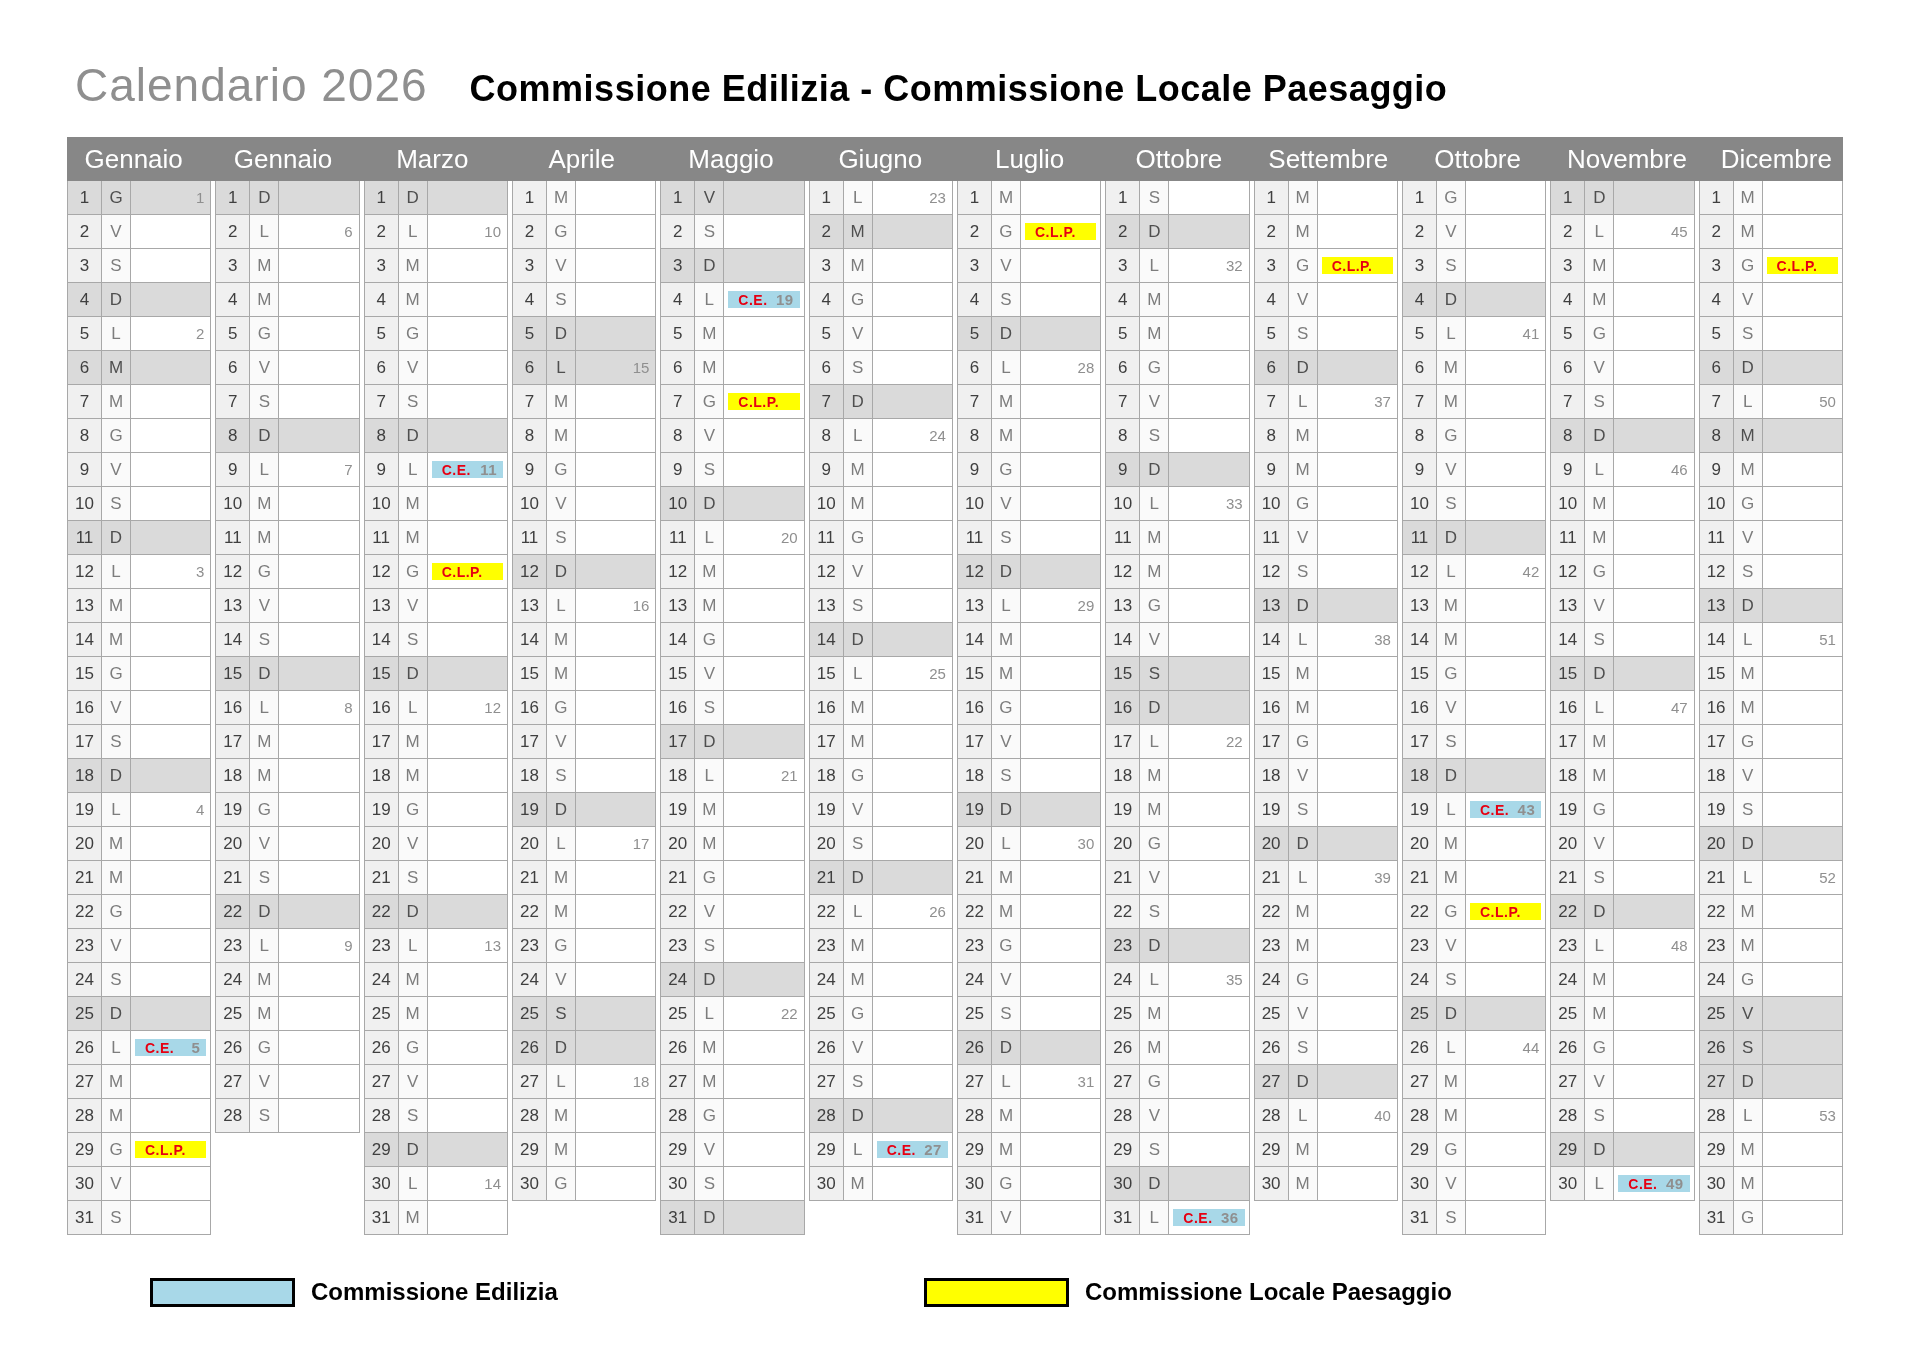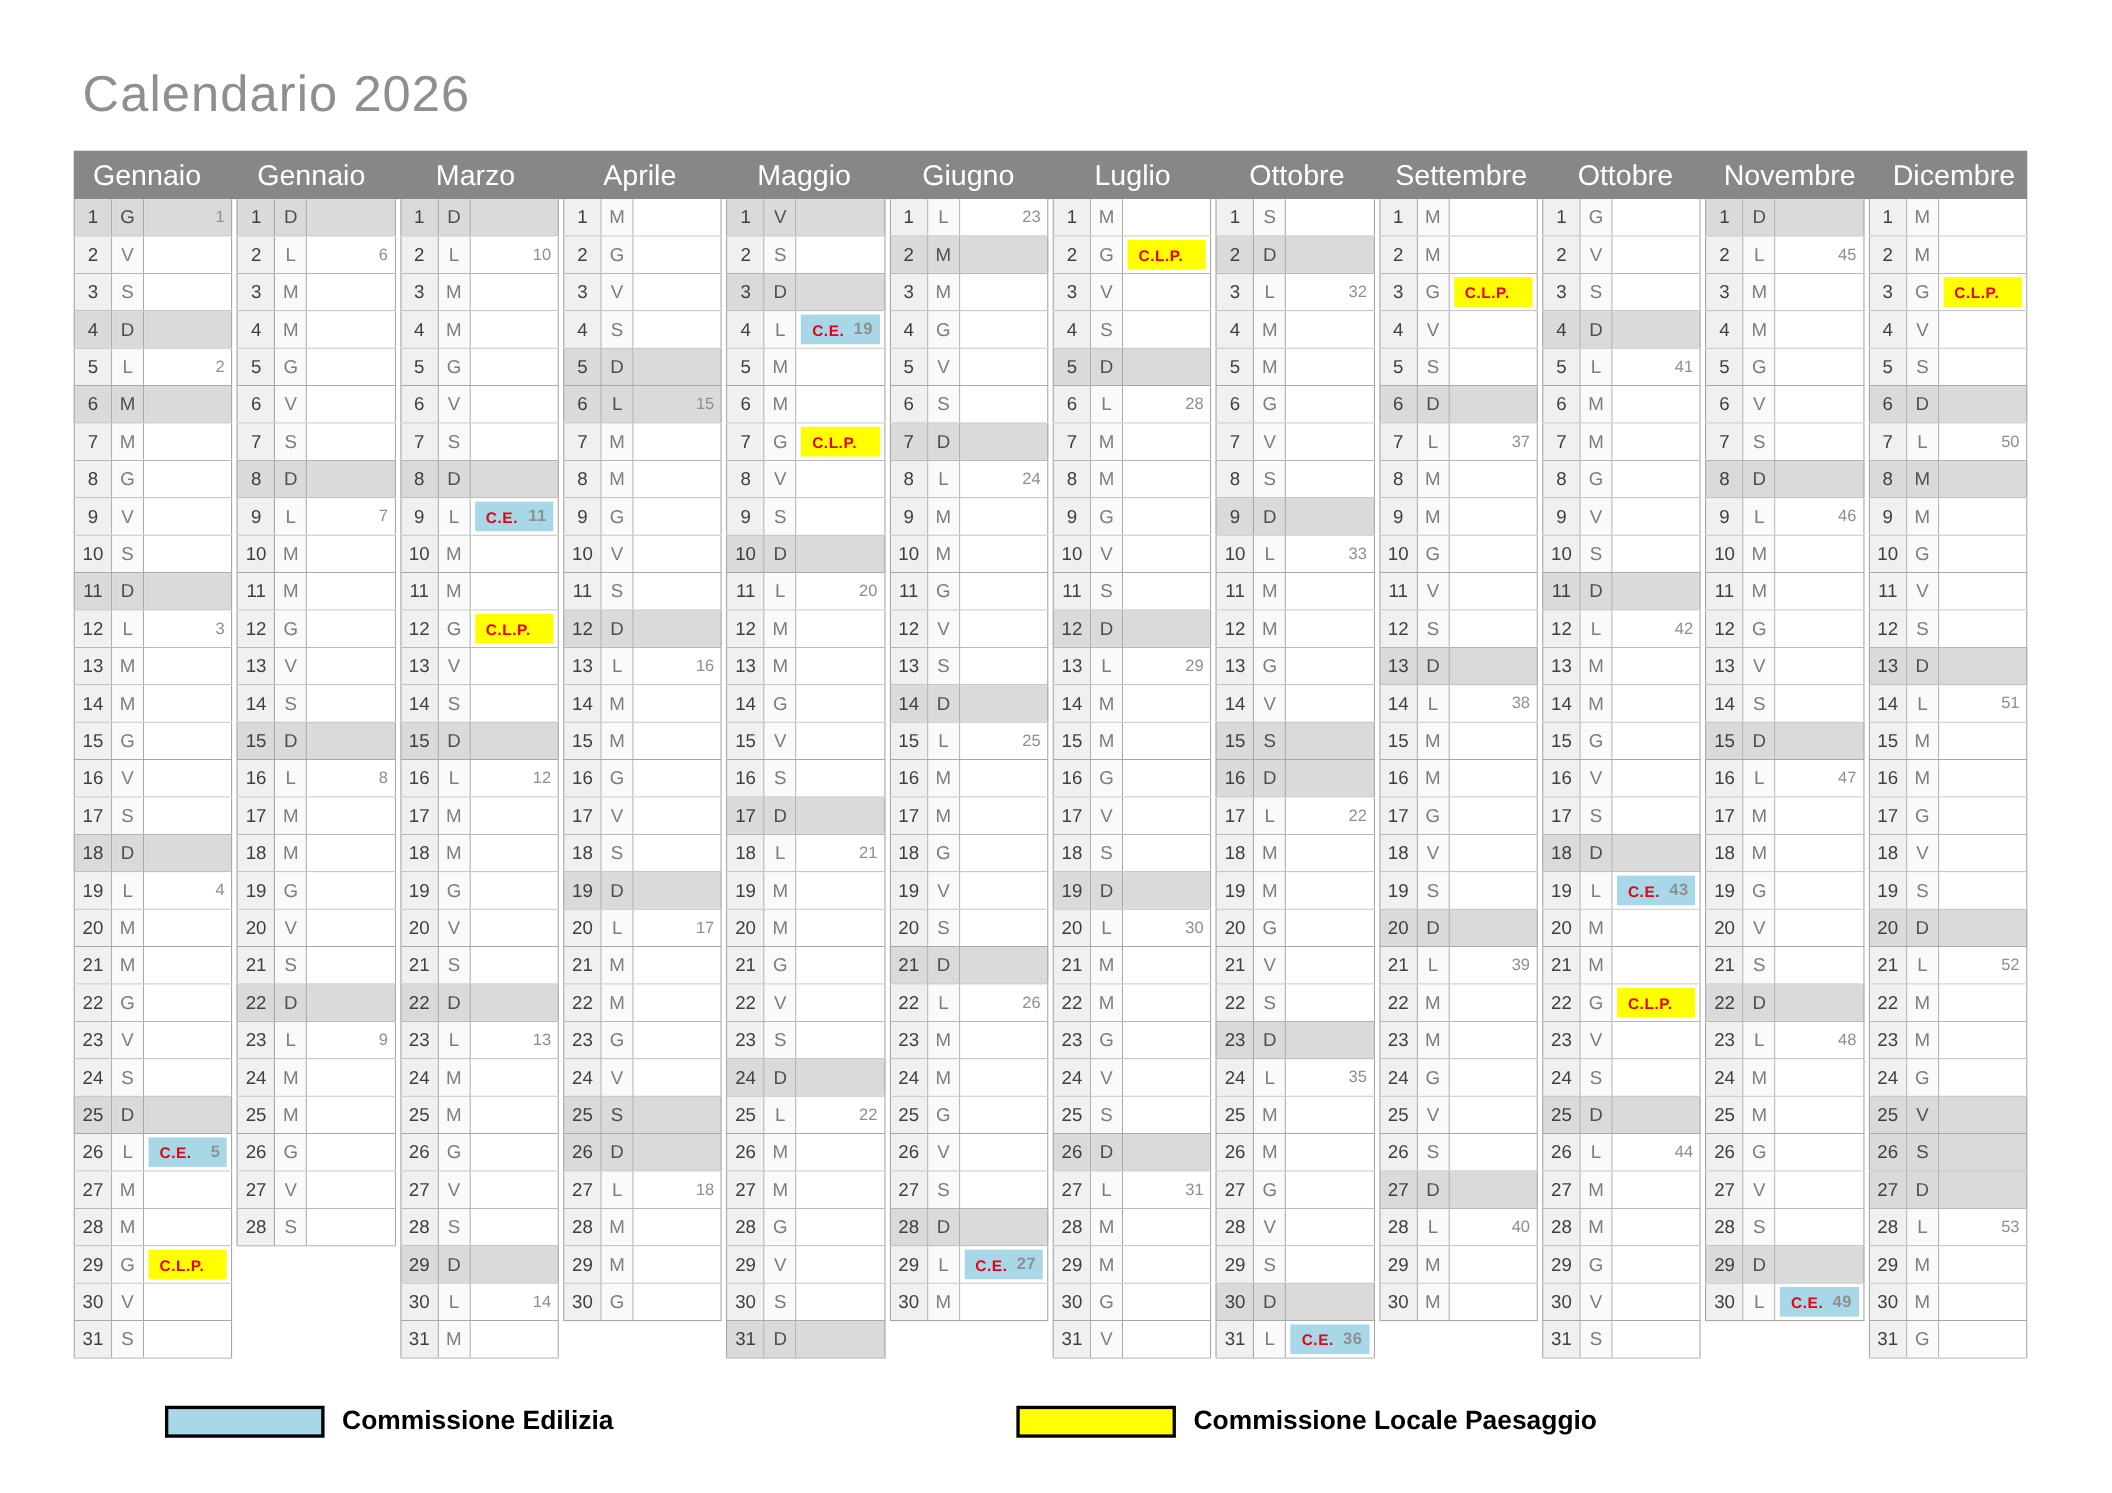--- a/index.html
+++ b/index.html
@@ -22,34 +22,35 @@
   .num { width: 35px; justify-content: center; background: #f0f0f0; border-left: 1px solid #a8a8a8; border-right: 1px solid #a8a8a8; color: #3f3f3f; font-size: 17px; }
   .dow { width: 29px; justify-content: center; background: #fafafa; border-right: 1px solid #a8a8a8; color: #7d7d7d; font-size: 17px; }
   .notes { flex: 1; background: #ffffff; border-right: 1px solid #a8a8a8; justify-content: flex-end; padding-right: 6px; }
   .notes.has-badge { padding-right: 0; }
 
   .day-row.gray .num, .day-row.gray .dow, .day-row.gray .notes { background: #dadada; }
   .day-row.gray .dow { color: #4f4f4f; }
 
   .week { font-size: 15px; color: #8f8f8f; }
 
-  .badge { flex: 1; height: 27px; margin: 0 4px; display: flex; align-items: center; padding: 0 6px 0 10px; font-weight: bold; font-size: 14px; color: #e60012; letter-spacing: 0.5px; }
+  .badge { flex: 1; height: 17px; margin: 0 4px; display: flex; align-items: center; padding: 0 6px 0 10px; font-weight: bold; font-size: 14px; color: #e60012; letter-spacing: 0.5px; }
   .badge .week { margin-left: auto; }
 
   .legend-item { position: absolute; top: 1278px; display: flex; align-items: flex-start; }
   .legend-item .swatch { width: 145px; height: 29px; border: 3px solid #000000; margin-right: 16px; }
   .legend-item .leg-label { font-size: 24px; font-weight: bold; color: #000000; white-space: nowrap; }
   #legend-ce { left: 150px; }
   #legend-clp { left: 924px; }
 </style>
 </head>
 <body>
 
 <div class="titlebar">
   <span class="cal-title">Calendario 2026</span>
+  <span class="cal-subtitle">Commissione Edilizia - Commissione Locale Paesaggio</span>
 </div>
 
 <div class="calendar">
   <div class="month-headers" id="month-headers">
       <div class="mh">Gennaio</div>
       <div class="mh">Gennaio</div>
       <div class="mh">Marzo</div>
       <div class="mh">Aprile</div>
       <div class="mh">Maggio</div>
       <div class="mh">Giugno</div>

